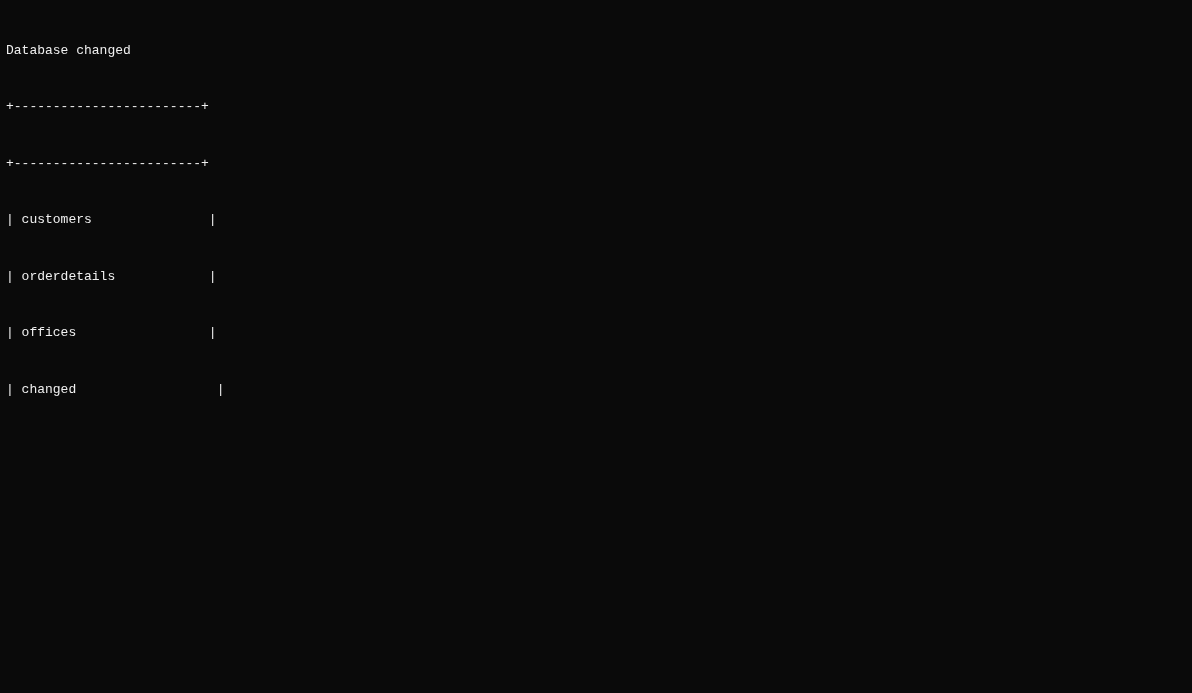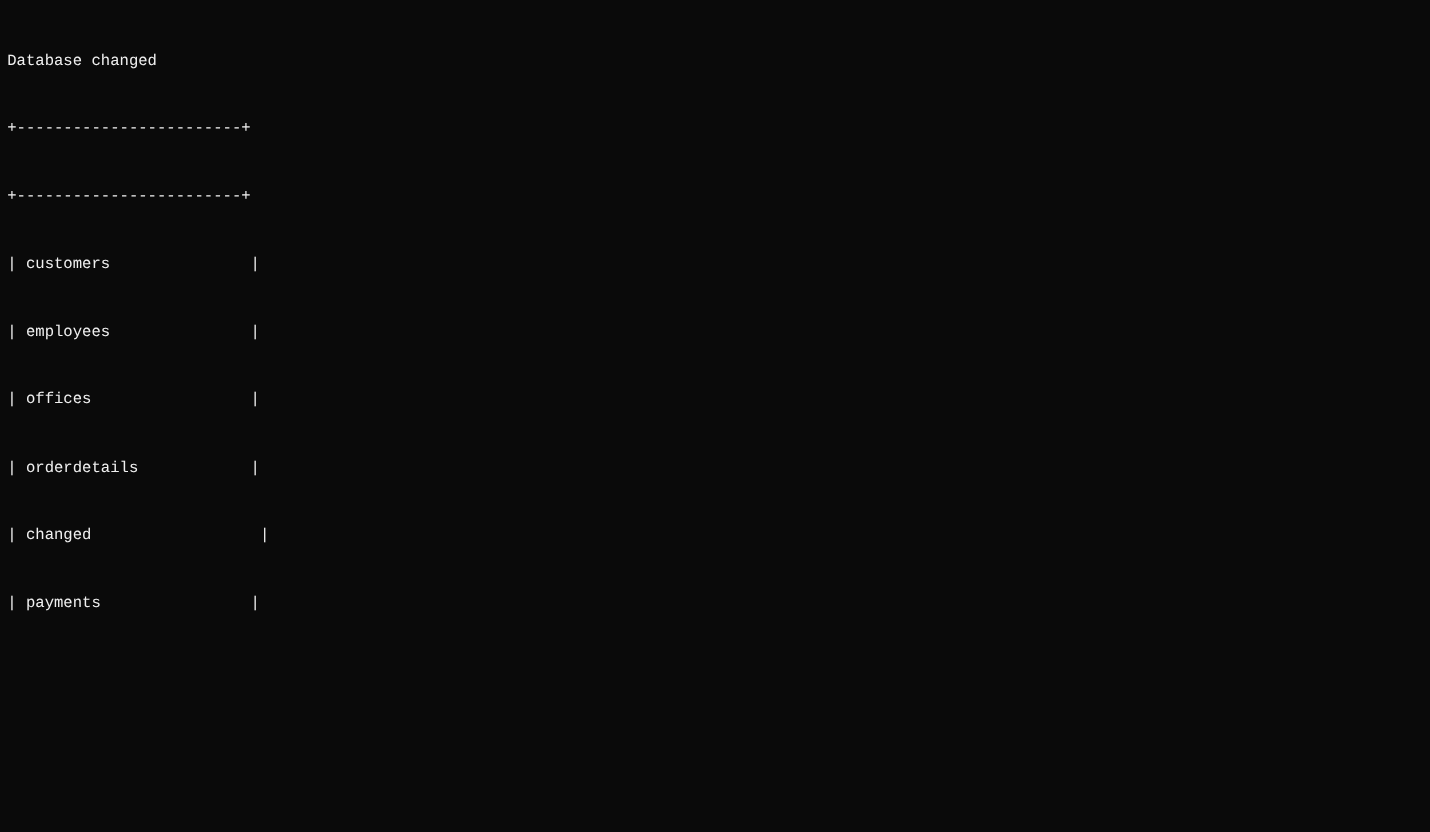--- a/index.html
+++ b/index.html
@@ -35,25 +35,23 @@
     }
   </style>
 </head>
 <body>
 
 <div class="terminal">
   <span class="line">Database changed</span>
   <span class="line">+------------------------+</span>
   <span class="line">+------------------------+</span>
   <span class="line">| customers               |</span>
-  <span class="line">| employees               |</span>
+  <span class="line">| orderdetails            |</span>
   <span class="line">| offices                 |</span>
-  <span class="line">| orderdetails            |</span>
   <span class="line">| changed                  |</span>
-  <span class="line">| payments                |</span>
   
   
   
   
   
   
   
   
   
   

